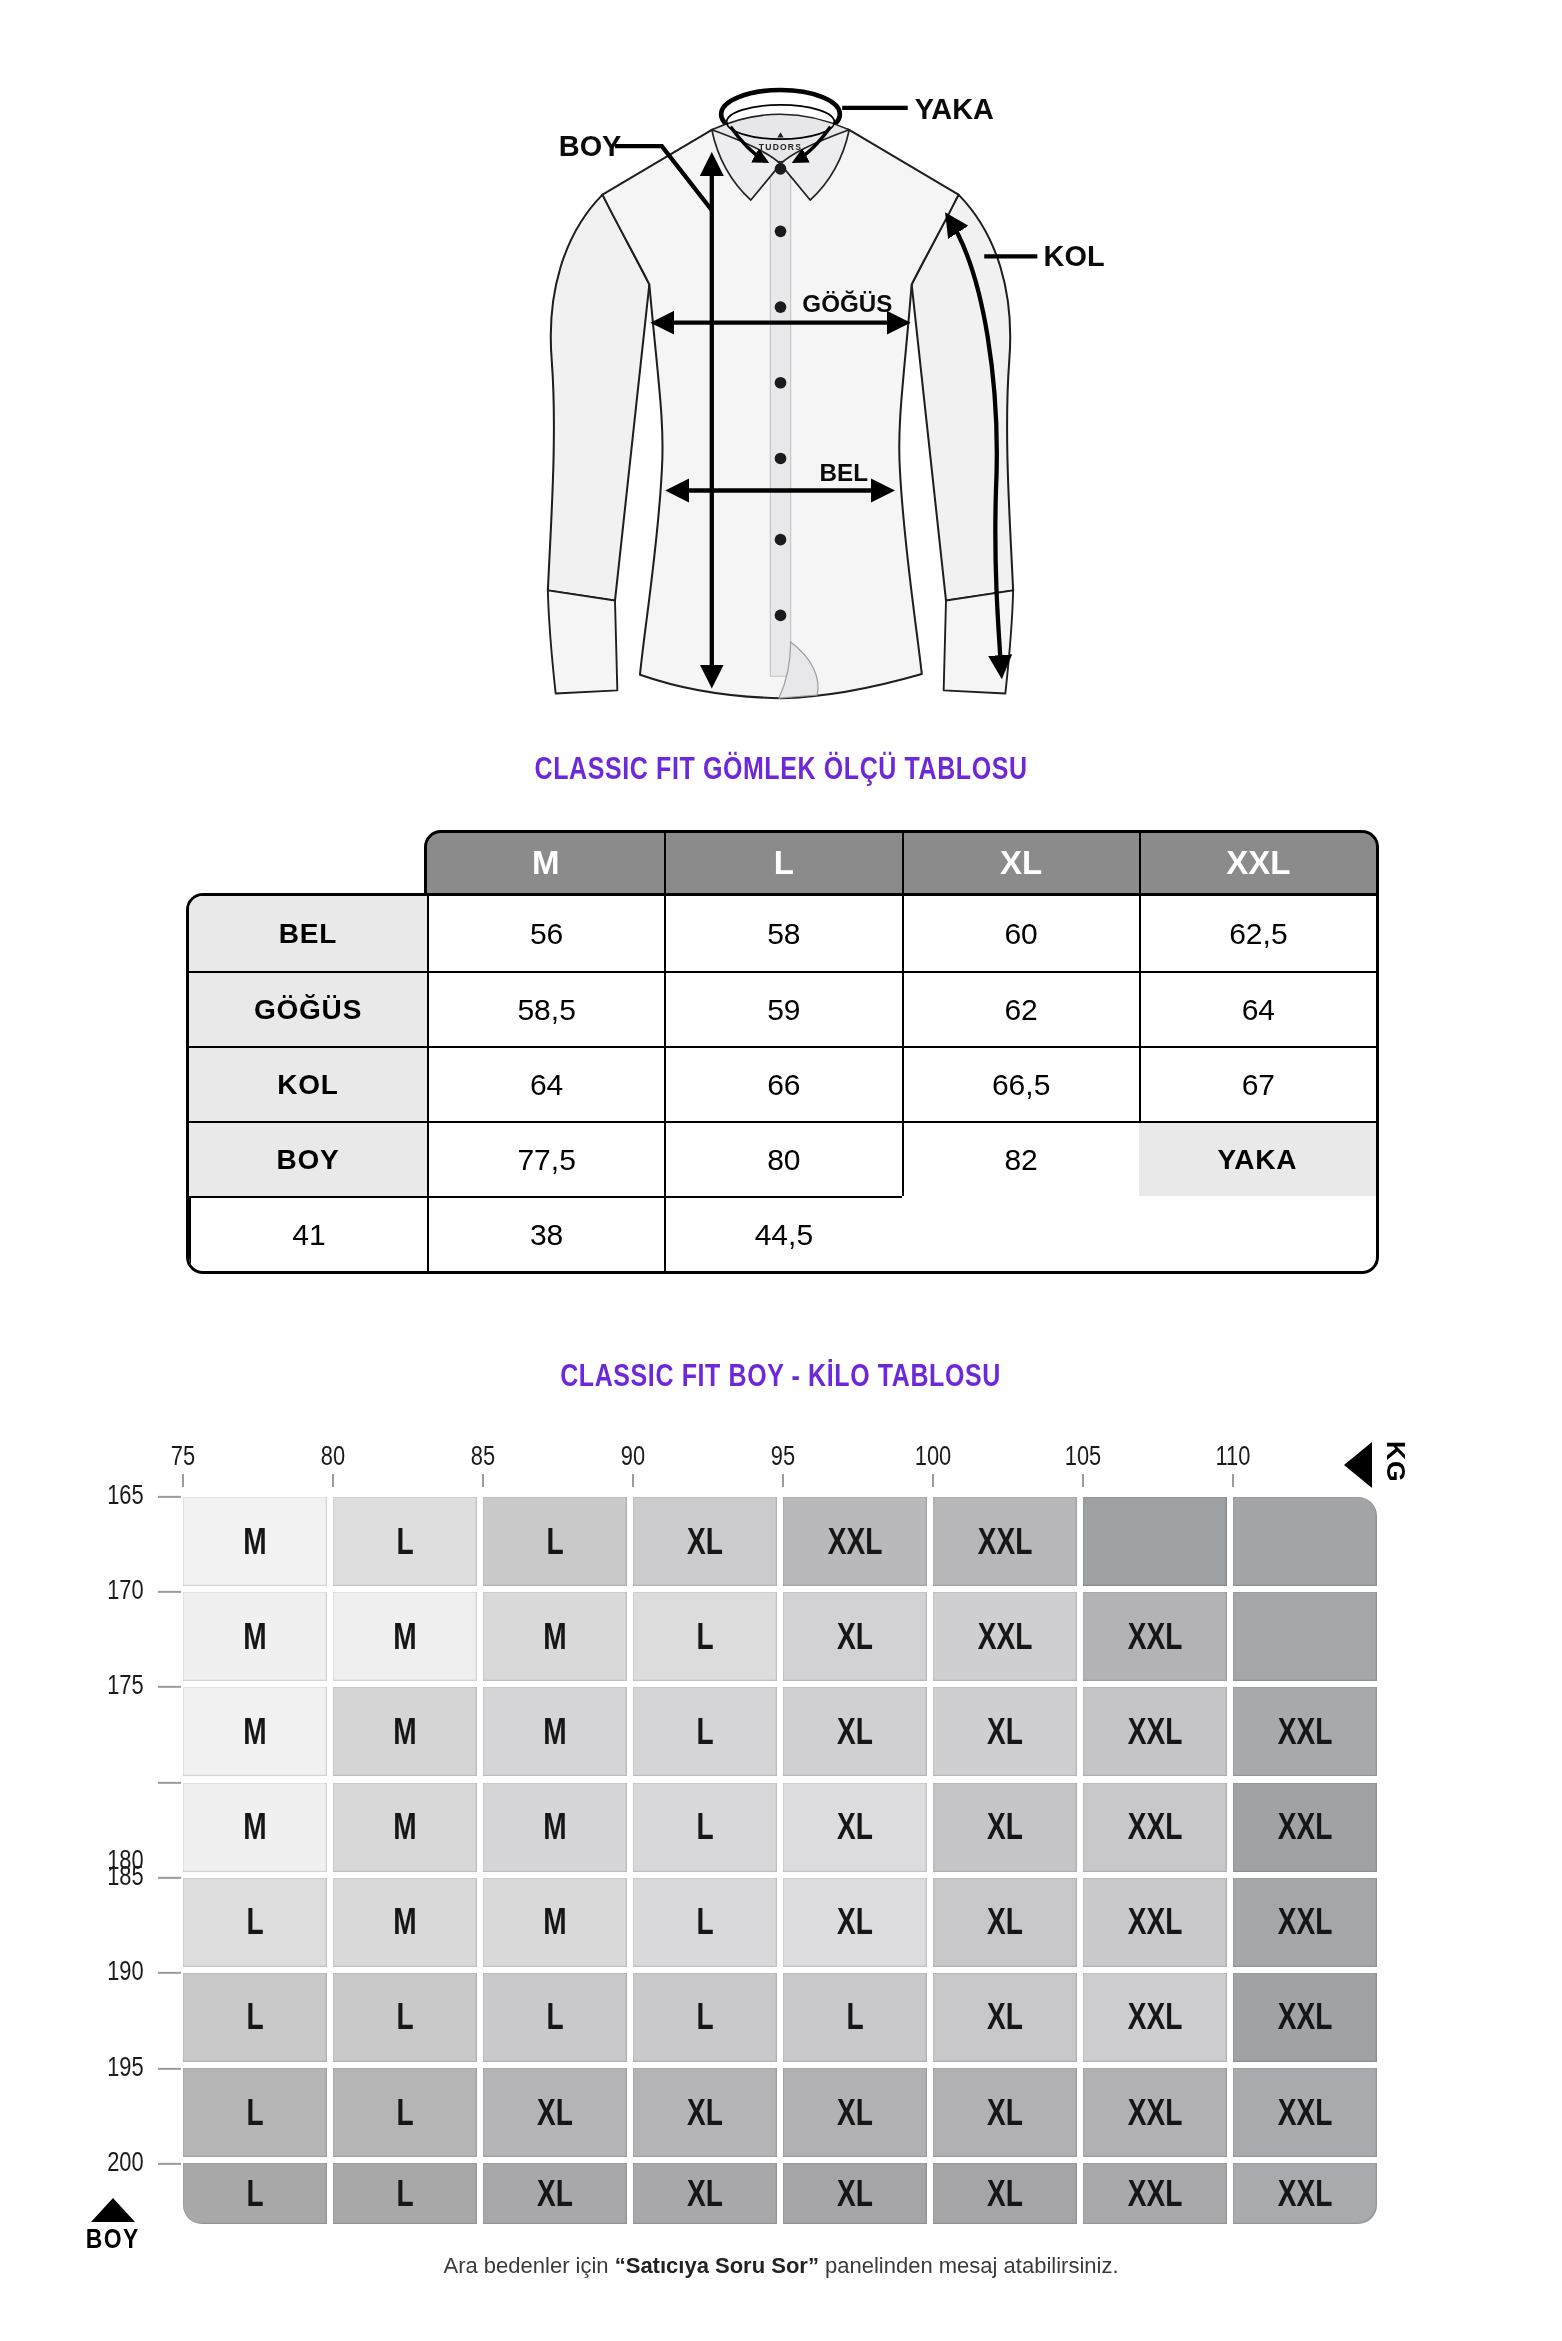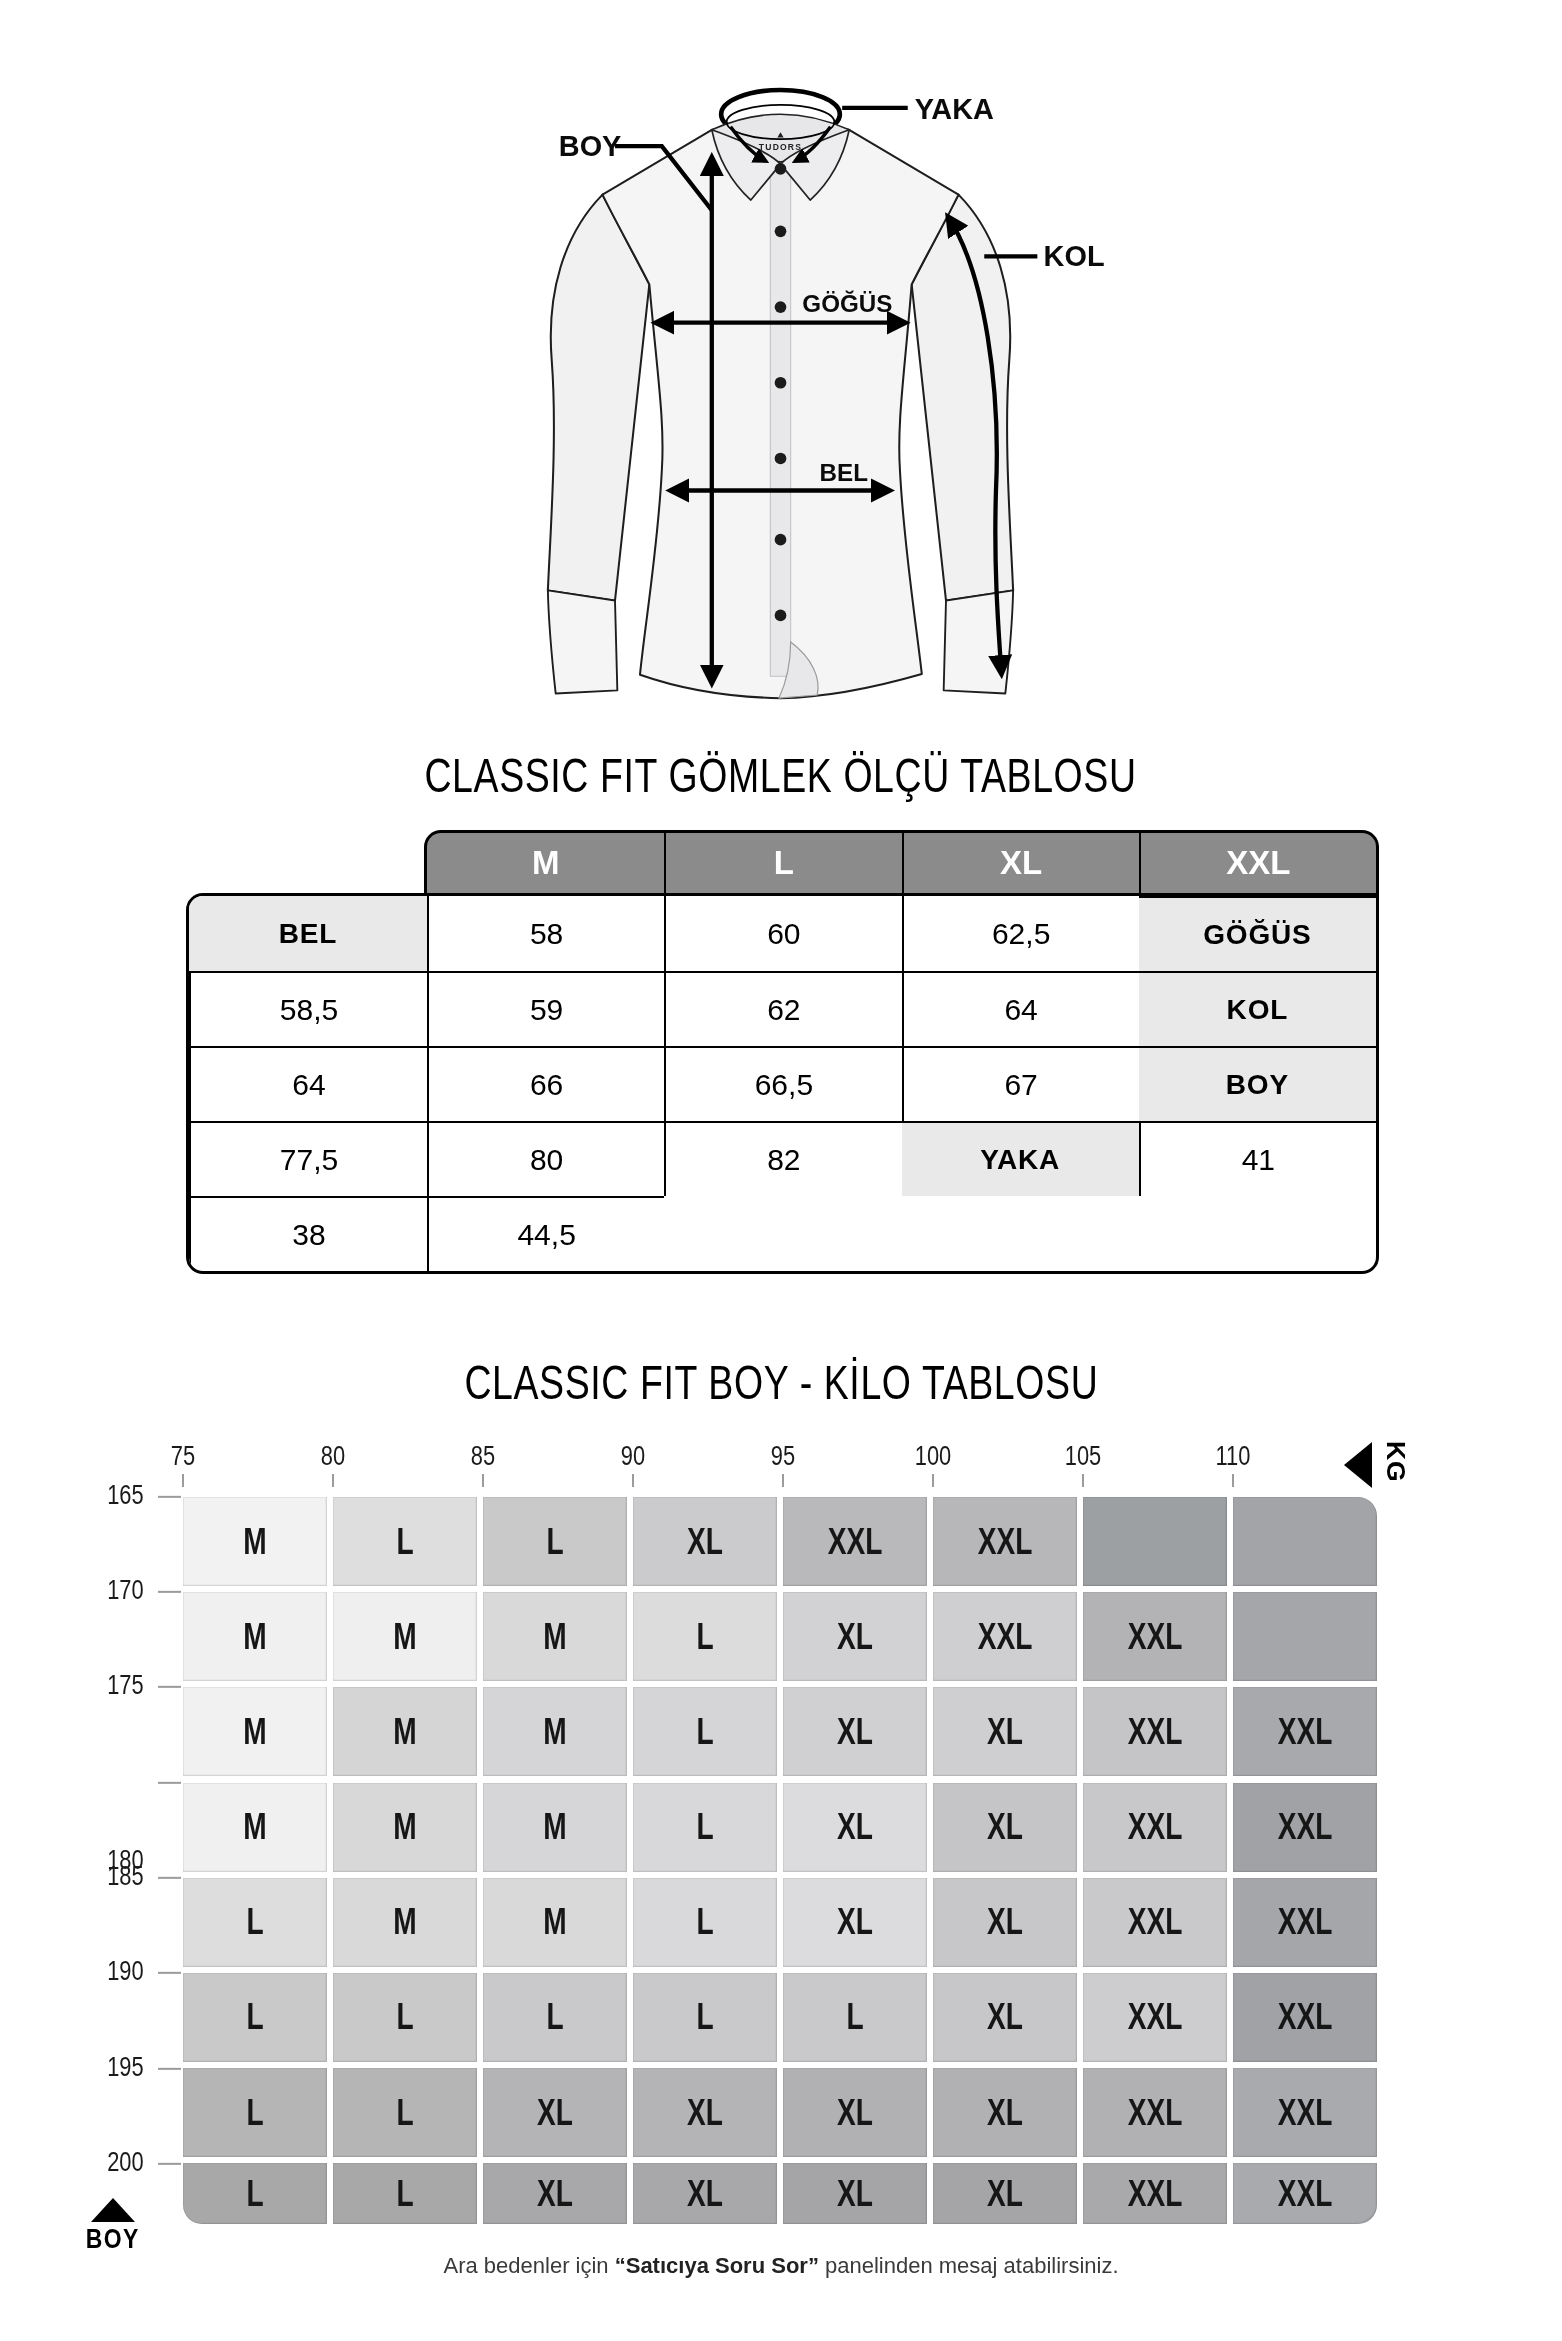--- a/index.html
+++ b/index.html
@@ -7,21 +7,21 @@
   body {
     width:1562px; height:2342px; position:relative; overflow:hidden;
     background:#ffffff; font-family:"Liberation Sans", sans-serif; color:#111;
   }
   .cond { display:inline-block; transform:scaleX(.78); transform-origin:center; white-space:nowrap; }
   .cond85 { display:inline-block; transform:scaleX(.85); transform-origin:center; white-space:nowrap; }
 
   
   .sec-title {
     position:absolute; left:0; width:100%; text-align:center;
-    font-weight:400; font-size:48px; line-height:1; color:#000000; letter-spacing:0.8px;
+    font-weight:700; font-size:32px; line-height:1; color:#6d28d9; letter-spacing:0.8px;
   }
   #title1 { top:752px; }
   #title2 { top:1359px; }
 
   
   #shirt-svg { position:absolute; left:437px; top:61px; width:687px; height:656px; }
 
   
   #size-table { position:absolute; left:186px; top:830px; width:1193px; }
   .st-header {
@@ -170,20 +170,21 @@
 
 <div id="size-table">
   <div class="st-header" id="st-header">
       <div class="hc first">M</div>
       <div class="hc">L</div>
       <div class="hc">XL</div>
       <div class="hc">XXL</div>
     </div>
   <div class="st-body" id="st-body">
       <div class="st-cell lbl col0 row0">BEL</div>
+      <div class="st-cell row0">56</div>
       <div class="st-cell row0">58</div>
       <div class="st-cell row0">60</div>
       <div class="st-cell row0">62,5</div>
       <div class="st-cell lbl col0">GÖĞÜS</div>
       <div class="st-cell">58,5</div>
       <div class="st-cell">59</div>
       <div class="st-cell">62</div>
       <div class="st-cell">64</div>
       <div class="st-cell lbl col0">KOL</div>
       <div class="st-cell">64</div>

